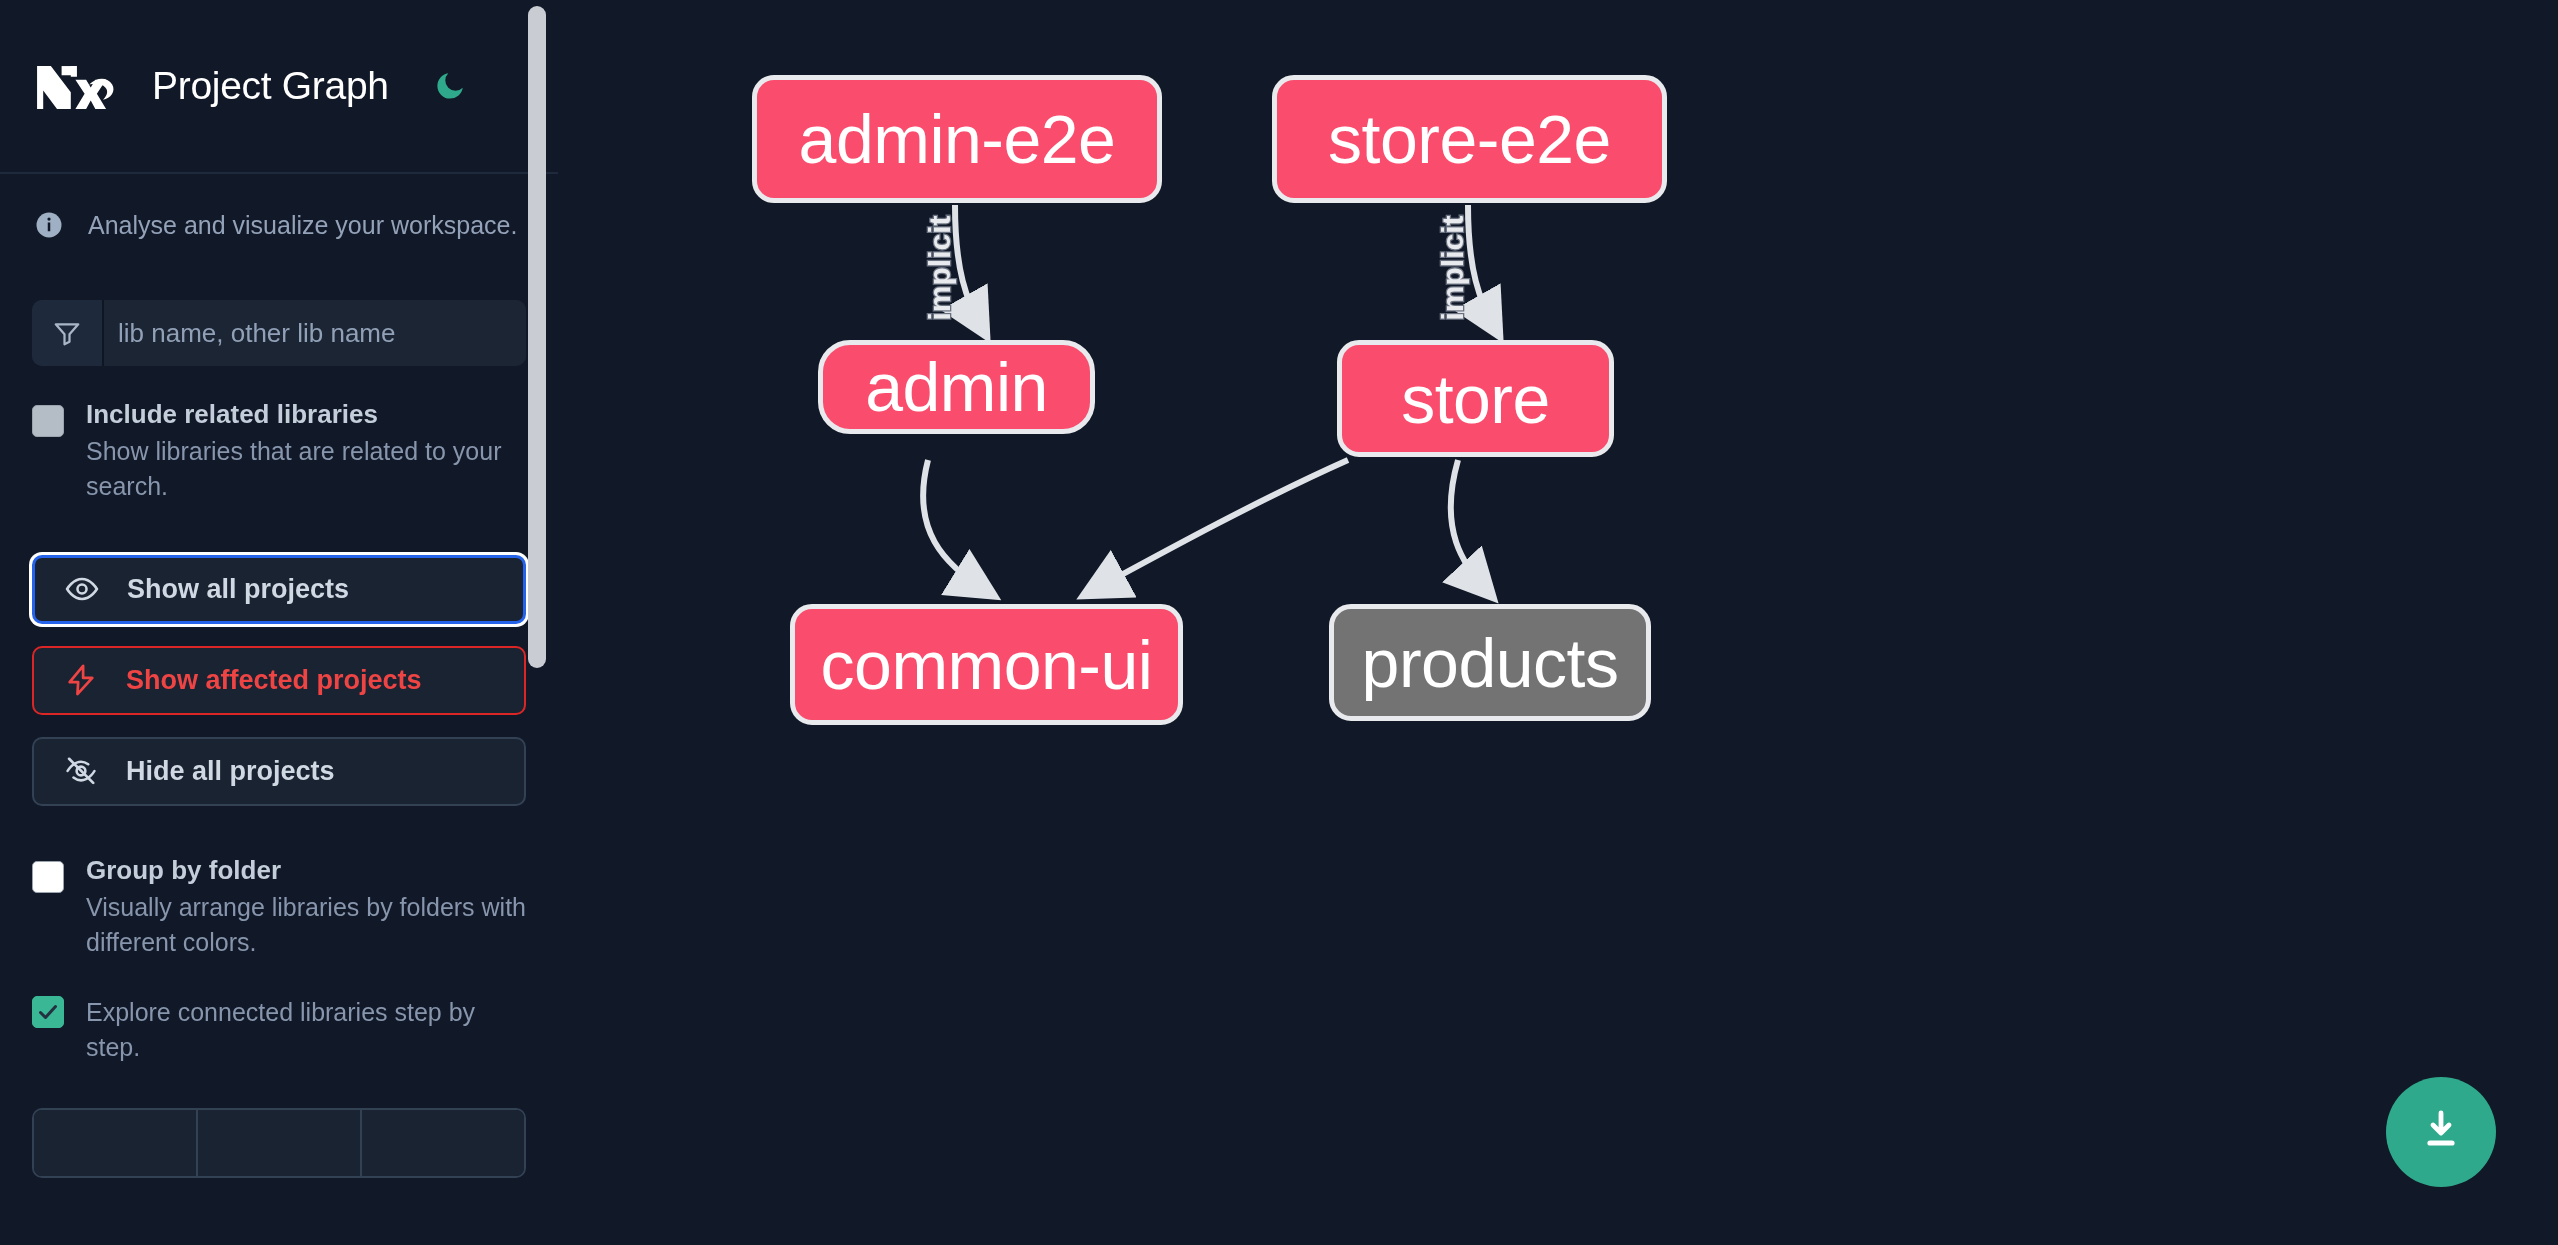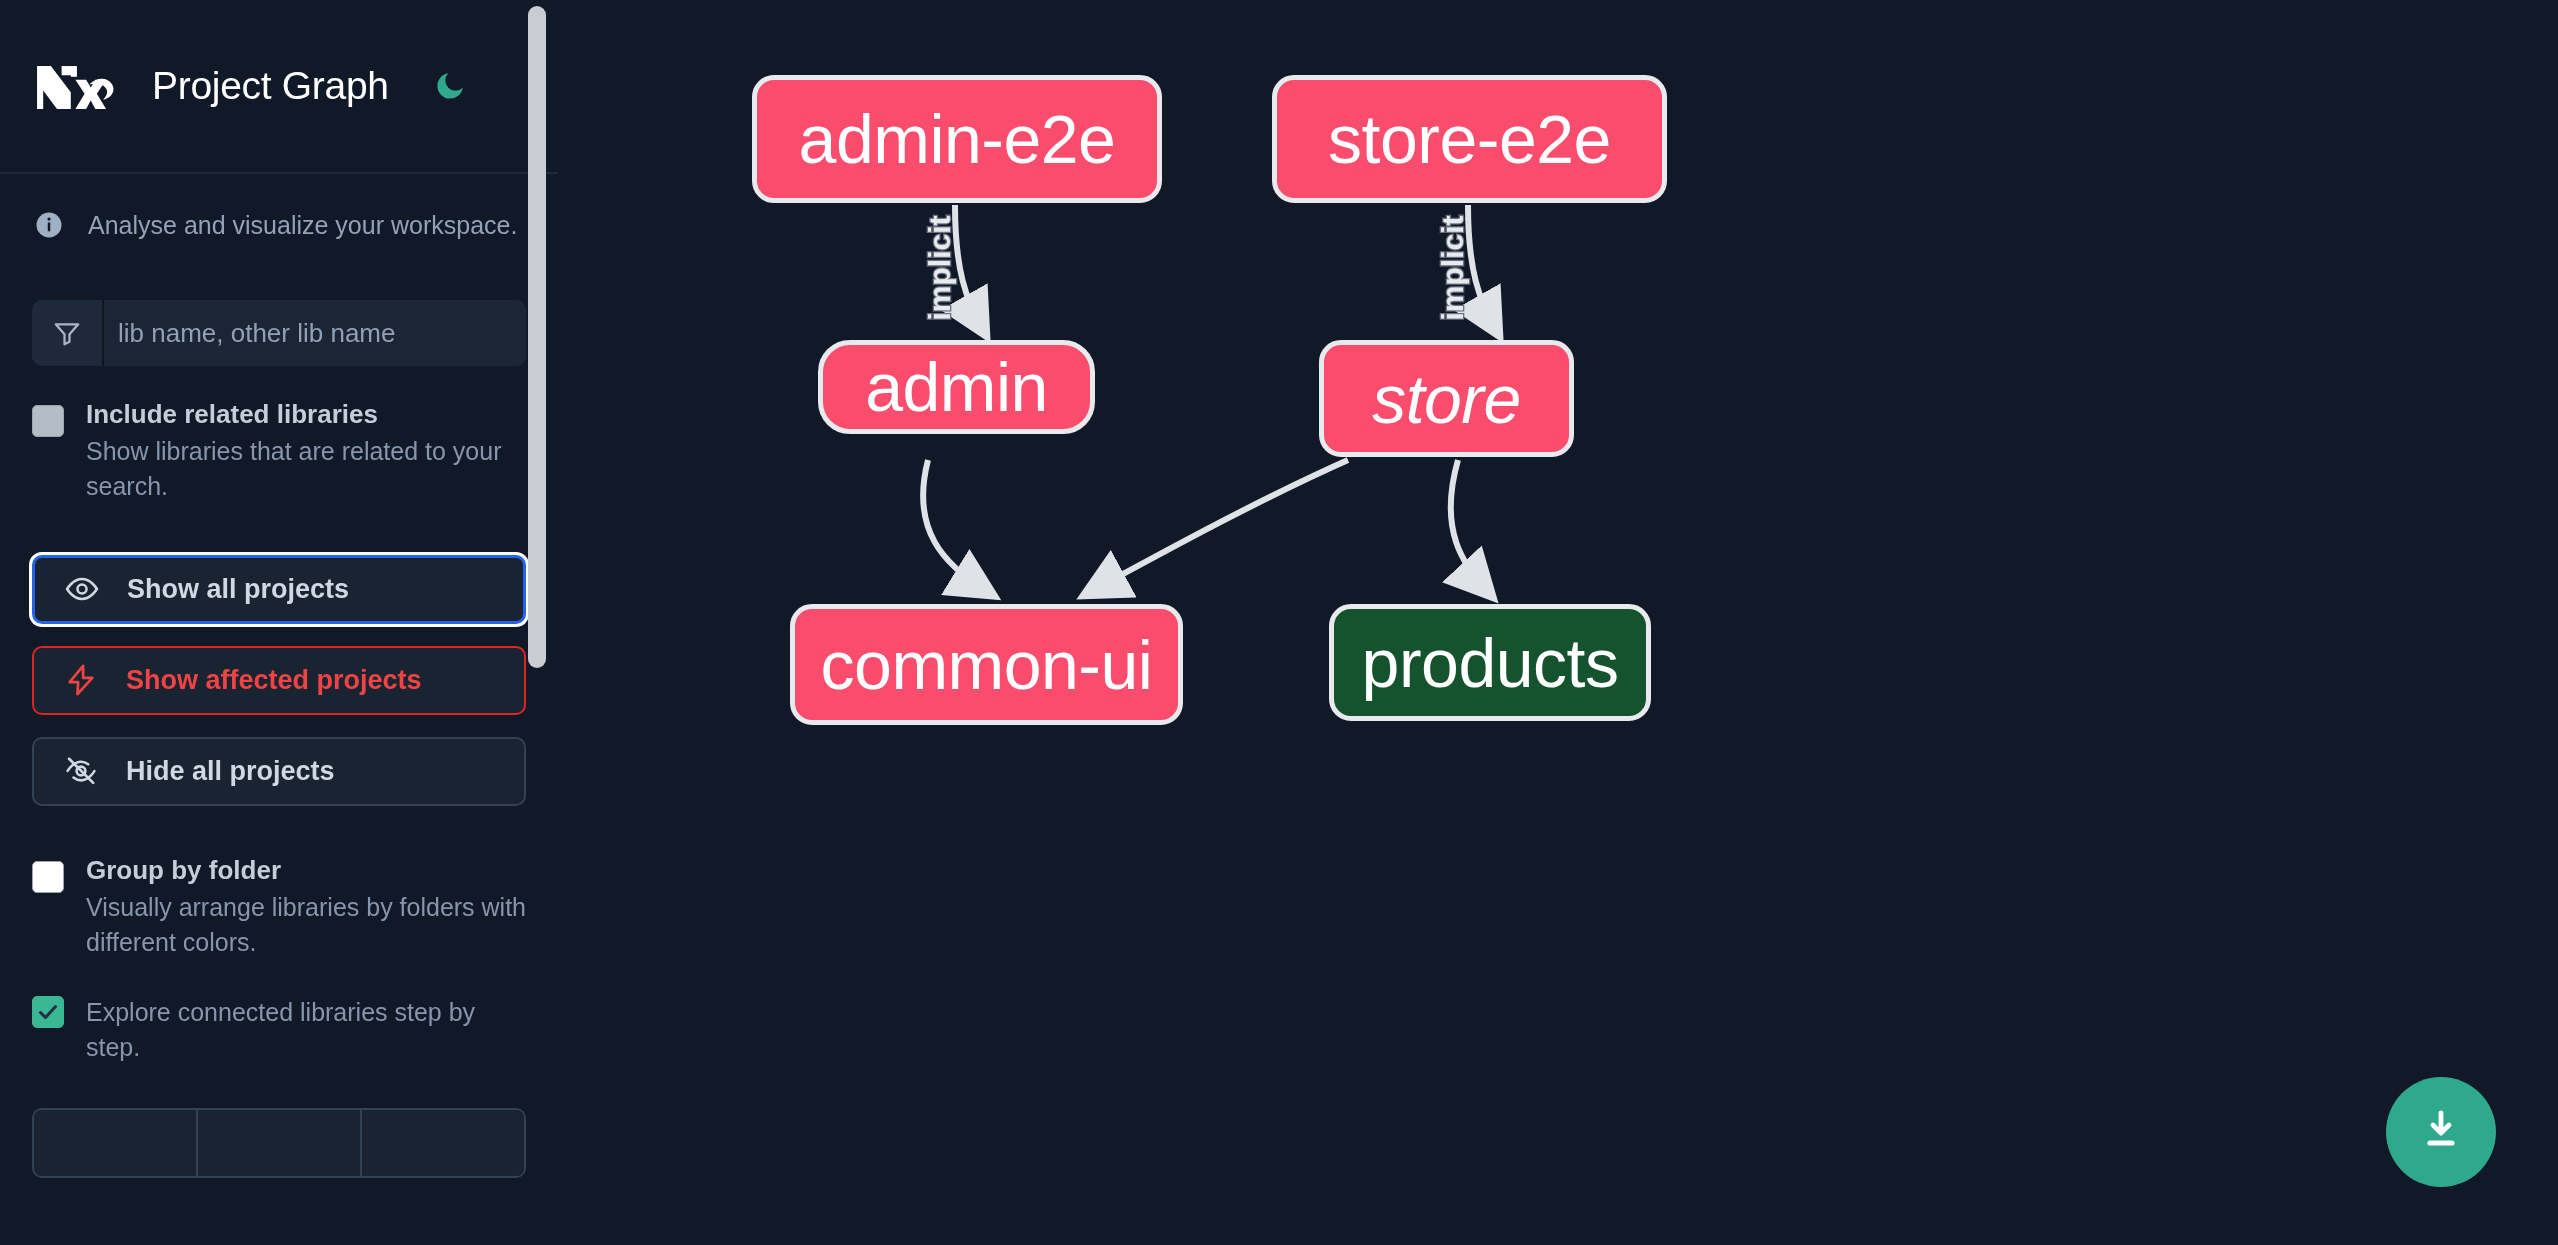--- a/index.html
+++ b/index.html
@@ -207,21 +207,21 @@
     border-radius: 22px;
     border: 5px solid #e8eaed;
     color: #ffffff;
     font-size: 68px;
     font-weight: 400;
     letter-spacing: -0.5px;
     cursor: pointer;
     white-space: nowrap;
   }
   .node.pink { background: #fa4d6e; }
-  .node.grey { background: #14532d; }
+  .node.grey { background: #737373; }
 
   #download-btn {
     position: absolute;
     right: 62px;
     bottom: 58px;
     width: 110px;
     height: 110px;
     border-radius: 50%;
     background: #2fa98c;
     display: flex;
@@ -364,21 +364,21 @@
 
       <path d="M 900 460 C 880 530 905 565 930 592" fill="none" stroke="#dfe3e8" stroke-width="6" marker-end="url(#arw)"></path>
 
       <text x="392" y="268" fill="#e8eaed" stroke="#6a7180" stroke-width="2.6" paint-order="stroke" font-family="Liberation Sans, sans-serif" font-size="30" font-weight="700" transform="rotate(-90 392 268)" text-anchor="middle">implicit</text>
       <text x="905" y="268" fill="#e8eaed" stroke="#6a7180" stroke-width="2.6" paint-order="stroke" font-family="Liberation Sans, sans-serif" font-size="30" font-weight="700" transform="rotate(-90 905 268)" text-anchor="middle">implicit</text>
     </svg>
 
     <div class="node pink" style="left:194px;  top:75px;  width:410px; height:128px;">admin-e2e</div>
     <div class="node pink" style="left:714px;  top:75px;  width:395px; height:128px;">store-e2e</div>
     <div class="node pink" style="left:260px;  top:340px; width:277px; height:94px;border-radius:32px;">admin</div>
-    <div class="node pink" style="left:761px;  top:340px; width:255px; height:117px;font-style:italic;">store</div>
+    <div class="node pink" style="left:779px;  top:340px; width:277px; height:117px;">store</div>
     <div class="node pink" style="left:232px;  top:604px; width:393px; height:121px;">common-ui</div>
     <div class="node grey" style="left:771px;  top:604px; width:322px; height:117px;">products</div>
 
     <div id="download-btn">
       <span>
         <svg viewBox="0 0 24 24" width="48" height="48" aria-hidden="true">
           <path d="M12 3.5v10m0 0l-4-4m4 4l4-4" fill="none" stroke="#ffffff" stroke-width="2.4" stroke-linecap="round" stroke-linejoin="round"></path>
           <line x1="6.5" y1="18.5" x2="17.5" y2="18.5" stroke="#ffffff" stroke-width="2.6" stroke-linecap="round"></line>
         </svg>
       </span>

